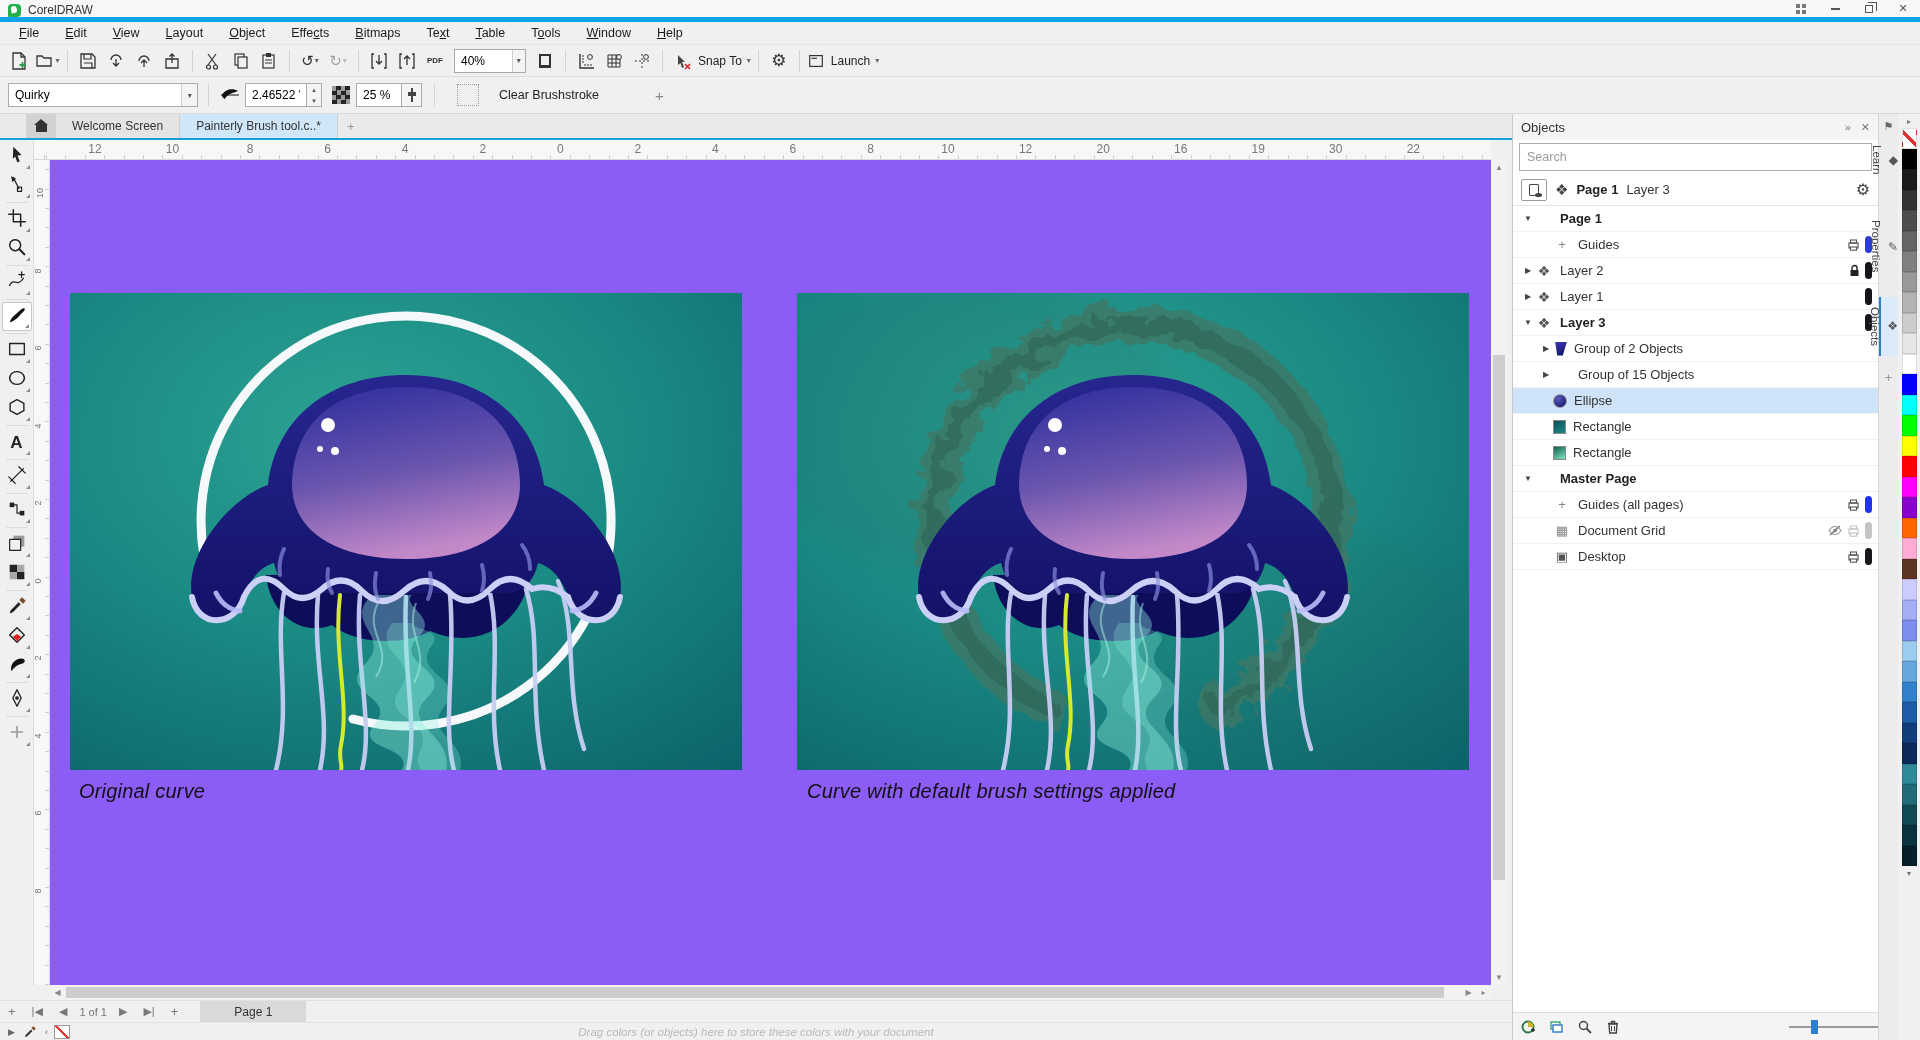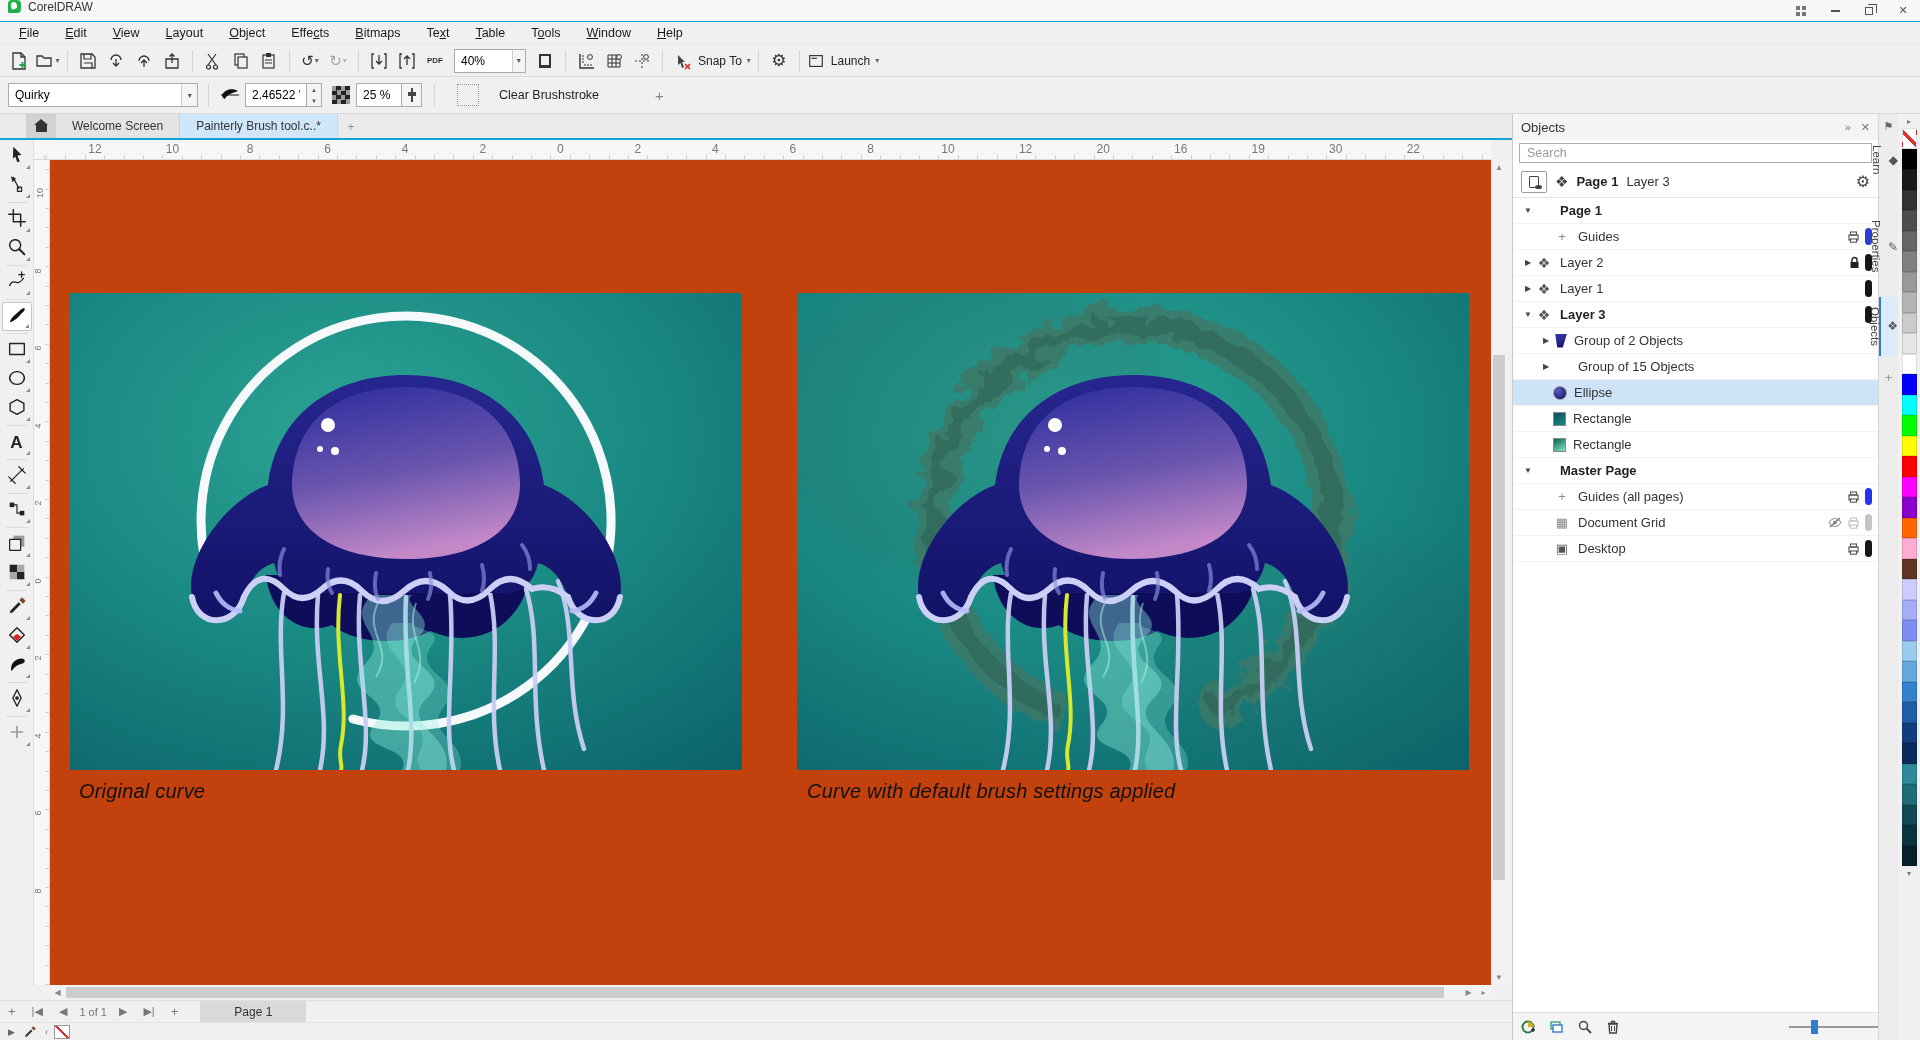--- a/index.html
+++ b/index.html
@@ -3,21 +3,21 @@
 <meta charset="utf-8">
 <style>
   * { margin:0; padding:0; box-sizing:border-box; }
   html,body { width:1920px; height:1040px; overflow:hidden; background:#f0f0f0;
     font-family:"Liberation Sans", sans-serif; color:#222; font-size:13px;
     -webkit-font-smoothing:antialiased; }
   u { text-decoration:underline; }
 
   
   .titlebar { position:absolute; left:0; top:0; width:1920px; height:22px;
-    background:#f7f7f7; border-bottom:1px solid #0ea5e9; display:flex; align-items:flex-start; }
+    background:#f7f7f7; border-bottom:5px solid #0ea5e9; display:flex; align-items:flex-end; }
   .applogo { width:13px; height:13px; margin:0 7px 0 8px; border-radius:4px 4px 4px 1px;
     background:#21b04b; position:relative; }
   .applogo::after { content:""; position:absolute; left:3px; top:2px; width:6px; height:7px;
     background:#fff; border-radius:50% 50% 50% 0; transform:rotate(-12deg); }
   .apptitle { font-size:12px; color:#333; }
   .winbtns { margin-left:auto; display:flex; align-items:center; height:100%; }
   .wb { width:34px; height:100%; display:flex; align-items:center; justify-content:center;
     color:#555; font-size:11px; }
   .ico-min { width:9px; border-bottom:2px solid #555; height:2px; display:inline-block; }
   .ico-max { width:8px; height:8px; border:1px solid #555; display:inline-block; position:relative; }
@@ -99,21 +99,21 @@
   .toolbox { position:absolute; left:0; top:140px; width:34px; height:845px; background:#f0f0f0;
     border-right:1px solid #dedede; display:flex; flex-direction:column; align-items:center; padding-top:2px; }
   .tool { width:30px; height:29px; display:flex; align-items:center; justify-content:center;
     border-radius:2px; position:relative; flex:0 0 auto; }
   .tool.active { background:#fff; border:1px solid #c5c5c5; }
   .tool .corner { position:absolute; right:2px; bottom:2px; width:0; height:0;
     border-left:4px solid transparent; border-bottom:4px solid #8a8a8a; }
   .tb-sep { width:22px; height:1px; background:#dcdcdc; margin:2px 0; flex:0 0 auto; }
 
   
-  .canvas { position:absolute; left:50px; top:160px; width:1441px; height:825px; background:#c2410c; overflow:hidden; }
+  .canvas { position:absolute; left:50px; top:160px; width:1441px; height:825px; background:#8b5cf6; overflow:hidden; }
   .panel { position:absolute; top:133px; width:672px; height:477px; }
   .caption { position:absolute; top:620px; font-style:italic; font-size:20px; color:#111;
     font-family:"Liberation Sans",sans-serif; letter-spacing:.2px; }
 
   
   .vscroll { position:absolute; left:1491px; top:160px; width:16px; height:825px; background:#f2f2f2; }
   .vscroll .arr { position:absolute; left:0; width:16px; height:15px; display:flex; align-items:center;
     justify-content:center; font-size:8px; color:#888; }
   .vscroll .thumb { position:absolute; left:2px; width:12px; top:195px; height:525px; background:#cdcdcd; }
   .hscroll { position:absolute; left:50px; top:985px; width:1441px; height:15px; background:#f2f2f2; }
@@ -136,21 +136,21 @@
     linear-gradient(45deg,transparent 43%,#d33 43%,#d33 57%,transparent 57%), #fff; margin-left:6px; }
   .sb-ic { margin-left:8px; color:#666; font-size:9px; display:flex; align-items:center; }
 
   
   .docker { position:absolute; left:1512px; top:114px; width:366px; height:926px; background:#fff;
     border-left:1px solid #c9c9c9; }
   .docker-title { height:26px; display:flex; align-items:center; padding:0 8px; background:#f4f4f4; }
   .docker-title .t { font-size:13px; color:#333; }
   .docker-title .btns { margin-left:auto; display:flex; gap:10px; color:#777; font-size:11px; }
   .searchrow { padding:3px 6px; }
-  .searchrow input { width:100%; height:20px; border:1px solid #aeaeae; padding:0 7px; font-size:12.5px;
+  .searchrow input { width:100%; height:28px; border:1px solid #aeaeae; padding:0 7px; font-size:12.5px;
     font-family:inherit; outline:none; color:#333; }
   .searchrow input::placeholder { color:#9a9a9a; }
   .layerhead { height:32px; display:flex; align-items:center; padding:0 8px; gap:8px;
     border-bottom:1px solid #e4e4e4; }
   .lh-box { width:26px; height:22px; border:1px solid #9c9c9c; border-radius:2px; display:flex;
     align-items:center; justify-content:center; }
   .lh-box i { width:10px; height:12px; border:1px solid #444; border-radius:1px; position:relative; }
   .lh-box i::after { content:""; position:absolute; right:-4px; bottom:-2px; width:7px; height:4px;
     background:#444; border-radius:50%; }
   .layers-glyph { color:#444; font-size:15px; }
@@ -733,20 +733,21 @@
 <div class="statusbar">
   <span class="sb-ic">▶</span>
   <span class="sb-ic">
     <svg width="14" height="14" viewBox="0 0 14 14">
         <path d="M2 12 l2 -0.6 5.5 -5.5 -1.4 -1.4 -5.5 5.5 Z" fill="#333"></path>
         <path d="M8.5 3 l2.5 2.5 1.8 -1.8 -2.5 -2.5 Z" fill="#7a4a2a"></path>
       </svg>
   </span>
   <span class="sb-ic">‹</span>
   <span class="nofill-sw"></span>
+  <span class="statushint">Drag colors (or objects) here to store these colors with your document</span>
 </div>
 
 <div class="docker">
   <div class="docker-title">
     <span class="t">Objects</span>
     <span class="btns">
       <span>»</span>
       <span>✕</span>
     </span>
   </div>

